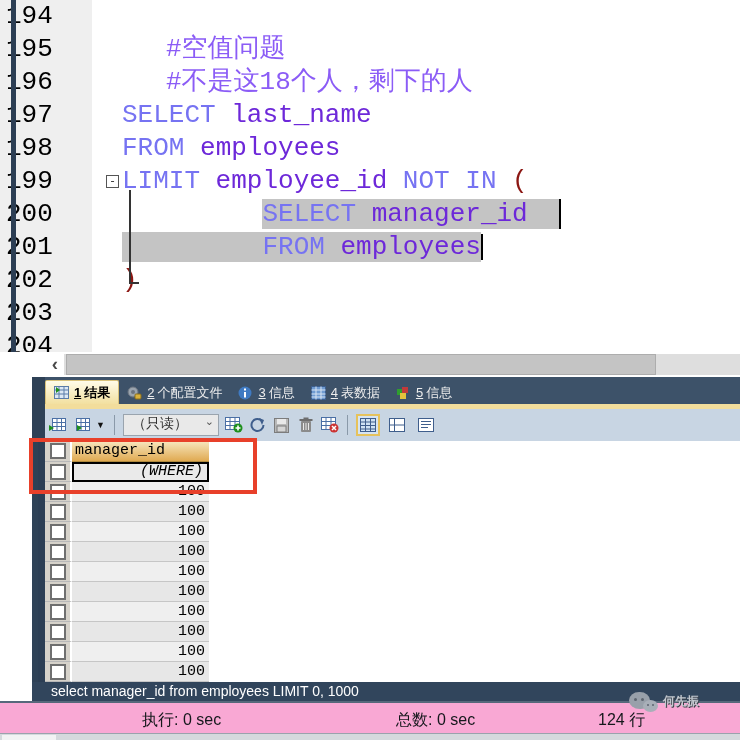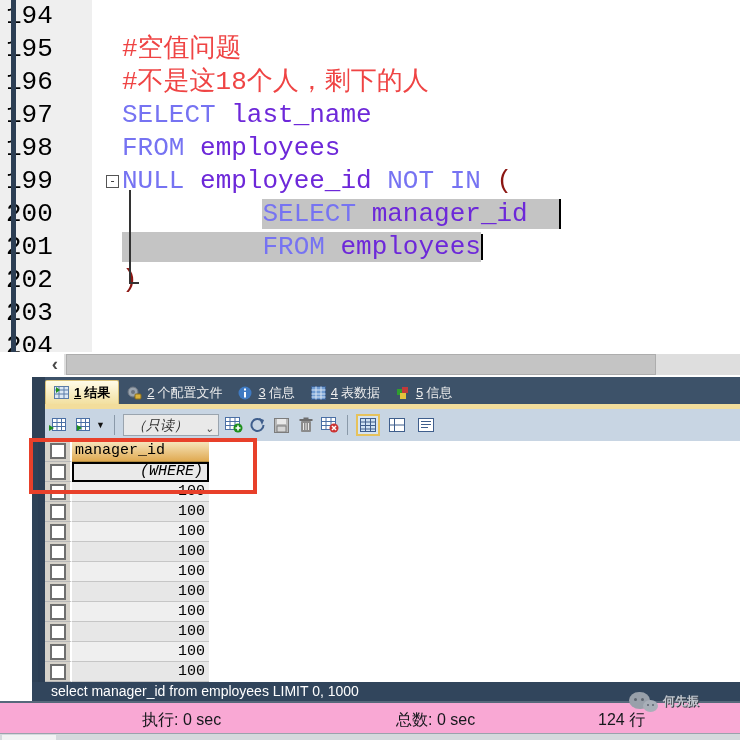--- a/index.html
+++ b/index.html
@@ -5,21 +5,21 @@
   html,body{margin:0;padding:0;}
   body{width:740px;height:740px;position:relative;background:#fff;overflow:hidden;
        font-family:"Liberation Sans",sans-serif;}
 
   
   #editor{position:absolute;left:0;top:0;width:740px;height:352px;background:#fff;overflow:hidden;}
   .ed-row{display:flex;height:33px;font-family:"Liberation Mono",monospace;font-size:26px;line-height:33px;}
   .ed-num{width:92px;background:#EFEFEF;color:#000;padding-left:6px;box-sizing:border-box;flex:none;}
   .ed-fold{width:30px;flex:none;position:relative;background:#fff;}
   .ed-code{flex:1;white-space:pre;color:#000;}
-  .comment{color:#ef4444;}
+  .comment{color:#8b5cf6;margin-left:44px;}
   .keyword{color:#7673F2;}
   .plain{color:#6d28d9;}
   .paren{color:#8B1612;}
   .sel{background:#C4C4C4;}
   .sel-edge{border-right:2px solid #000;}
   .caret{display:inline-block;width:2px;height:26px;background:#000;vertical-align:middle;}
   #gutter-strip{position:absolute;left:11px;top:0;width:5px;height:352px;background:#2C3E54;}
   .fold-box{position:absolute;right:3px;top:10px;width:13px;height:13px;background:#fff;
             border:1px solid #555;font:11px/11px "Liberation Mono",monospace;text-align:center;color:#222;box-sizing:border-box;}
   #fold-line{position:absolute;left:129px;top:190px;width:8px;height:92px;
@@ -46,22 +46,22 @@
   .tab .t-icon{width:15px;height:14px;display:inline-block;}
   #yellow-strip{position:absolute;left:45px;top:404px;width:695px;height:5px;background:#F2DD9C;}
 
   
   #toolbar{position:absolute;left:45px;top:409px;width:695px;height:32px;background:#C8D5E3;
            display:flex;align-items:center;gap:5px;padding-left:3px;box-sizing:border-box;}
   .tb-icon{width:19px;height:19px;display:flex;align-items:center;justify-content:center;}
   .tb-sep{width:1px;height:20px;background:#8A99A9;margin:0 3px;}
   .tb-caret{font-size:9px;color:#111;width:10px;}
   #readonly-combo{width:96px;height:22px;background:#E9E9E9;border:1px solid #9AA4AE;
-                  display:flex;align-items:flex-end;justify-content:space-between;
-                  font-size:14px;color:#333;padding:0 4px 0 8px;box-sizing:border-box;font-style:italic;}
+                  display:flex;align-items:flex-start;justify-content:space-between;
+                  font-size:14px;color:#333;padding:0 4px 0 8px;box-sizing:border-box;}
   #readonly-combo .chev{font-size:11px;color:#555;}
   .view-btn{width:24px;height:22px;display:flex;align-items:center;justify-content:center;
             border:1px solid transparent;box-sizing:border-box;}
   .view-btn.active{border:2px solid #E6C25C;background:#D6E4F2;}
 
   
   #grid-strip{position:absolute;left:38px;top:441px;width:7px;height:241px;background:#2C3E54;}
   #grid{position:absolute;left:45px;top:441px;width:164px;height:241px;overflow:hidden;
         font-family:"Liberation Mono",monospace;font-size:15px;background:#fff;}
   .g-row{display:flex;height:20px;}
@@ -132,21 +132,21 @@
       <div class="ed-row">
         <div class="ed-num">198</div>
         <div class="ed-fold"></div>
         <div class="ed-code"><span class="keyword">FROM</span><span class="plain"> employees</span></div>
       </div>
       <div class="ed-row">
         <div class="ed-num">199</div>
         <div class="ed-fold">
           <span class="fold-box">-</span>
         </div>
-        <div class="ed-code"><span class="keyword">NULL</span><span class="plain"> employee_id </span><span class="keyword">NOT</span><span class="plain"> </span><span class="keyword">IN</span><span class="plain"> </span><span class="paren">(</span></div>
+        <div class="ed-code"><span class="keyword">LIMIT</span><span class="plain"> employee_id </span><span class="keyword">NOT</span><span class="plain"> </span><span class="keyword">IN</span><span class="plain"> </span><span class="paren">(</span></div>
       </div>
       <div class="ed-row">
         <div class="ed-num">200</div>
         <div class="ed-fold"></div>
         <div class="ed-code"><span class="plain">         </span><span class="keyword sel">SELECT</span><span class="plain sel sel-edge"> manager_id  </span></div>
       </div>
       <div class="ed-row">
         <div class="ed-num">201</div>
         <div class="ed-fold"></div>
         <div class="ed-code"><span class="plain sel">         </span><span class="keyword sel">FROM</span><span class="plain sel"> employees</span><span class="caret"></span></div>

